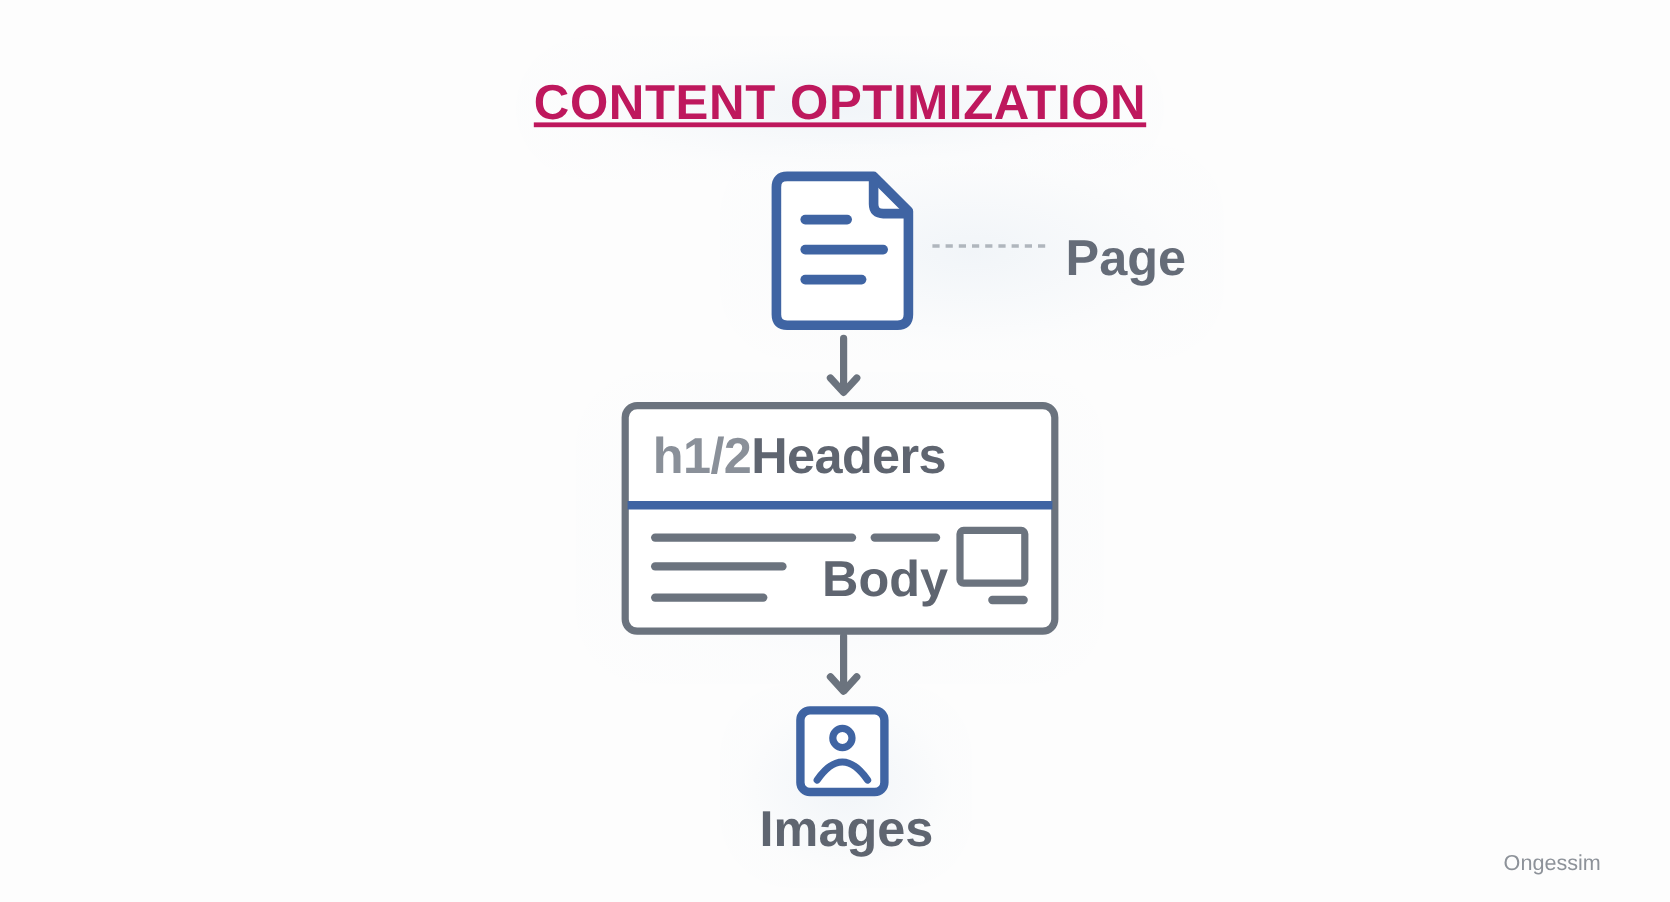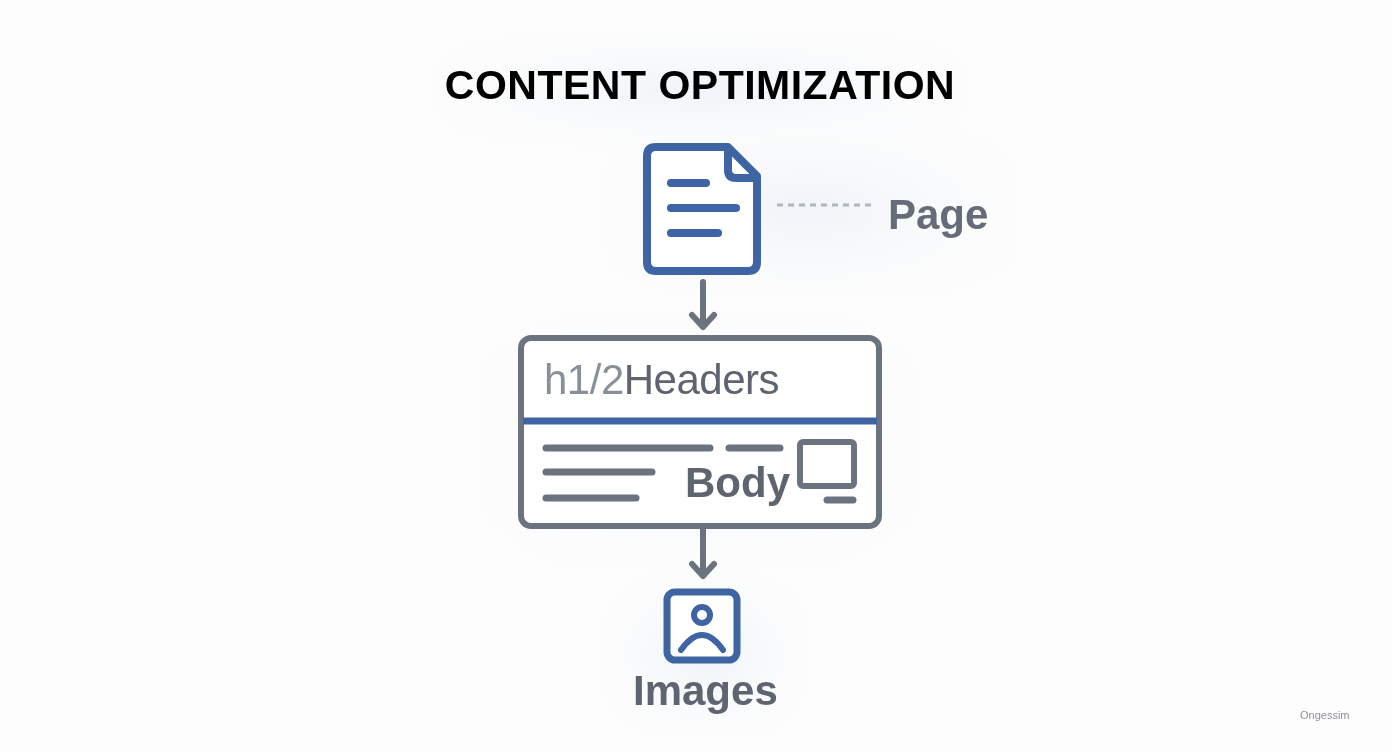--- a/index.html
+++ b/index.html
@@ -7,33 +7,33 @@
     width:1392px; height:752px; overflow:hidden; position:relative;
     background:#fdfdfd;
     font-family:"Liberation Sans", sans-serif;
   }
   .glow {
     position:absolute; border-radius:60px;
     background:radial-gradient(ellipse at center, rgba(240,244,248,0.9) 0%, rgba(250,251,252,0.5) 60%, rgba(253,253,253,0) 100%);
   }
   .title {
     position:absolute; left:440px; top:62px; width:520px; text-align:center;
-    font-size:41px; font-weight:bold; color:#000000; letter-spacing:0.5px;
+    font-size:41px; font-weight:bold; color:#be185d; letter-spacing:0.5px;text-decoration:underline;
   }
   .label {
     position:absolute; font-weight:bold; color:#656c78;
   }
   .page-label { left:888px; top:180px; font-size:42px;margin-top:11px; }
-  .headers-text { position:absolute; left:544px; top:356px; font-size:42px; font-weight:normal; letter-spacing:-0.5px; }
+  .headers-text { position:absolute; left:544px; top:356px; font-size:42px; font-weight:bold; letter-spacing:-0.5px; }
   .headers-text .tag { color:#8a9099; }
   .headers-text .main { color:#5f6570; }
   .body-label { left:661px; top:459px; font-size:42px; color:#5f6570;margin-left:24px; }
   .images-label { left:633px; top:667px; font-size:42px; color:#5f6570;text-align:center; }
   .watermark {
-    position:absolute; left:1300px; top:709px; font-size:11px; color:#8d9299;
+    position:absolute; left:1253px; top:709px; font-size:18px; color:#8d9299;
   }
   svg { position:absolute; left:0; top:0; }
 </style>
 </head>
 <body>
 
 <div class="glow" style="left:430px;top:30px;width:540px;height:120px;"></div>
 <div class="glow" style="left:600px;top:120px;width:420px;height:180px;"></div>
 <div class="glow" style="left:480px;top:310px;width:440px;height:260px;"></div>
 <div class="glow" style="left:600px;top:570px;width:210px;height:170px;"></div>

